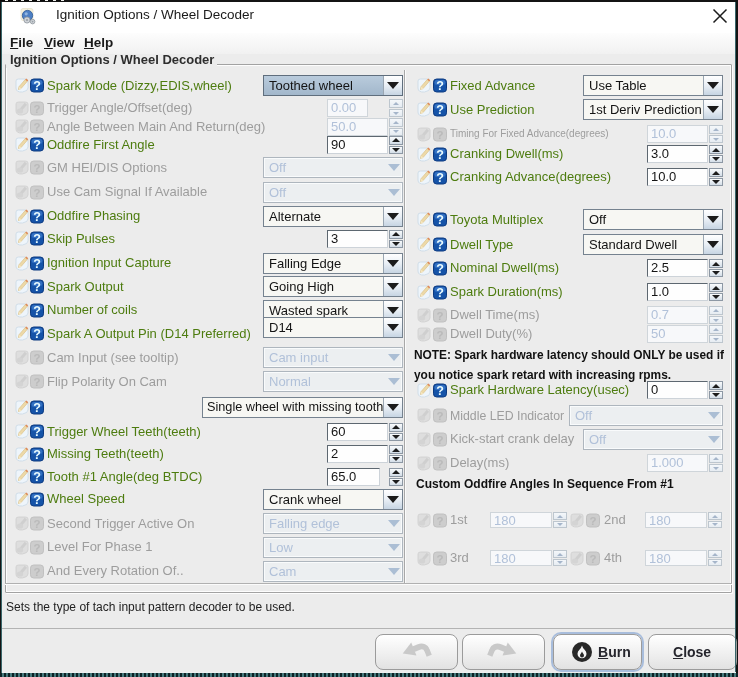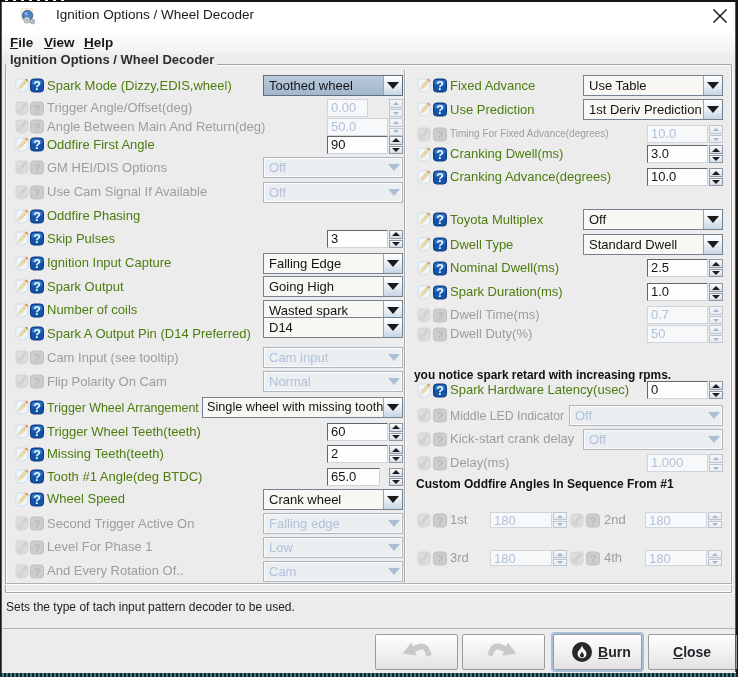--- a/index.html
+++ b/index.html
@@ -38,21 +38,21 @@
 .sp .ad i {position:absolute;left:50%;top:50%;margin:-2px 0 0 -4px;border-left:4px solid transparent;border-right:4px solid transparent;border-top:4px solid #1c1c1c}
 .sp.dis .fld {background:#f7f8fa;border-color:#cfd5da;color:#b1c1d9}
 .sp.dis .au,.sp.dis .ad {border-color:#bdc6ce;background:linear-gradient(#f4f7fa,#e6ecf2)}
 .sp.dis .au i {border-left-width:3px;border-right-width:3px;border-bottom-width:3.5px;margin:-1.5px 0 0 -3px;border-bottom-color:#a5b5ca}
 .sp.dis .ad i {border-left-width:3px;border-right-width:3px;border-top-width:3.5px;margin:-1.5px 0 0 -3px;border-top-color:#a5b5ca}
 
 #pbot {position:absolute;left:3px;top:529px;width:727px;height:2px;border-top:1px solid #b0b0b0;border-bottom:1px solid #fbfbfb}
 
 #status {position:absolute;left:4px;top:546px;font-size:12px;color:#222}
 #btnline {position:absolute;left:0;top:574px;width:733px;height:1px;background:#b3b3b3}
-.btn {position:absolute;top:580px;height:36px;border:1px solid #9b9b9b;background:linear-gradient(#ffffff,#eeeeee 60%,#e2e2e2);border-radius:2px}
+.btn {position:absolute;top:580px;height:36px;border:1px solid #9b9b9b;background:linear-gradient(#ffffff,#eeeeee 60%,#e2e2e2);border-radius:8px}
 .btn .tx {position:absolute;font-size:14px;font-weight:bold;color:#25252c;white-space:nowrap}
 #burn {box-shadow:0 0 0 2px #a8bddc}
 #footer {position:absolute;left:0;bottom:0;width:738px;height:4px;background:repeating-linear-gradient(90deg,#0d2326 0 2px,#47797c 2px 4px)}
 #footline {position:absolute;left:2px;bottom:4px;width:734px;height:1px;background:#eff0f0}
 #topdash {position:absolute;left:0;top:0;width:64px;height:1px;background:repeating-linear-gradient(90deg,#0a0a0a 0 5px,#efefec 5px 8px)}
 </style></head>
 <body>
 <div id="win">
 <div id="inner">
   <div id="titlebar">
@@ -201,20 +201,26 @@
 <path d="M10.2 1.6 l2 1.8 -6.2 7.2 -2.6 0.9 0.6 -2.8 z" fill="#edd9a8" stroke="#d8bd82" stroke-width="0.6"></path>
 <path d="M10.2 1.6 l2 1.8 1 -1.2 -1.9 -1.7 z" fill="#e08a56"></path>
 <path d="M4 8.7 l2.6 2 -2.6 0.8 z" fill="#f6e7c0"></path>
 </svg>
 <svg class="ic" style="left:29.5px;top:208.5px" width="14" height="15" viewBox="0 0 14 15">
 <rect x="0.5" y="1" width="13" height="13" rx="3.2" fill="#1553a8" stroke="#0c3a80" stroke-width="1"></rect>
 <rect x="1.6" y="2.1" width="10.8" height="5" rx="2.5" fill="#3a78c8" opacity="0.8"></rect>
 <text x="7" y="12" font-family="Liberation Sans" font-size="12.5" font-weight="bold" fill="#eafcff" text-anchor="middle">?</text>
 </svg>
 <div class="lb" style="left:47px;top:208.0px">Oddfire Phasing</div>
+<div class="cb" style="left:263px;top:205.5px;width:140px">
+            <span>Alternate</span>
+            <div class="cbtn">
+              <i class="tri"></i>
+            </div>
+          </div>
 <svg class="ic" style="left:15px;top:231.0px" width="14" height="15" viewBox="0 0 14 15">
 <path d="M1 3 q0 -2 2.5 -2 h7 q2.5 0 2.5 2 v7 q0 3 -5.5 4 q-6.5 0.5 -6.5 -4 z" fill="#eef5fb" stroke="#c9d8e4" stroke-width="0.8"></path>
 <path d="M10.2 1.6 l2 1.8 -6.2 7.2 -2.6 0.9 0.6 -2.8 z" fill="#edd9a8" stroke="#d8bd82" stroke-width="0.6"></path>
 <path d="M10.2 1.6 l2 1.8 1 -1.2 -1.9 -1.7 z" fill="#e08a56"></path>
 <path d="M4 8.7 l2.6 2 -2.6 0.8 z" fill="#f6e7c0"></path>
 </svg>
 <svg class="ic" style="left:29.5px;top:231.0px" width="14" height="15" viewBox="0 0 14 15">
 <rect x="0.5" y="1" width="13" height="13" rx="3.2" fill="#1553a8" stroke="#0c3a80" stroke-width="1"></rect>
 <rect x="1.6" y="2.1" width="10.8" height="5" rx="2.5" fill="#3a78c8" opacity="0.8"></rect>
 <text x="7" y="12" font-family="Liberation Sans" font-size="12.5" font-weight="bold" fill="#eafcff" text-anchor="middle">?</text>
@@ -339,21 +345,20 @@
 <path d="M1 3 q0 -2 2.5 -2 h7 q2.5 0 2.5 2 v7 q0 3 -5.5 4 q-6.5 0.5 -6.5 -4 z" fill="#eef5fb" stroke="#c9d8e4" stroke-width="0.8"></path>
 <path d="M10.2 1.6 l2 1.8 -6.2 7.2 -2.6 0.9 0.6 -2.8 z" fill="#edd9a8" stroke="#d8bd82" stroke-width="0.6"></path>
 <path d="M10.2 1.6 l2 1.8 1 -1.2 -1.9 -1.7 z" fill="#e08a56"></path>
 <path d="M4 8.7 l2.6 2 -2.6 0.8 z" fill="#f6e7c0"></path>
 </svg>
 <svg class="ic" style="left:29.5px;top:400.0px" width="14" height="15" viewBox="0 0 14 15">
 <rect x="0.5" y="1" width="13" height="13" rx="3.2" fill="#1553a8" stroke="#0c3a80" stroke-width="1"></rect>
 <rect x="1.6" y="2.1" width="10.8" height="5" rx="2.5" fill="#3a78c8" opacity="0.8"></rect>
 <text x="7" y="12" font-family="Liberation Sans" font-size="12.5" font-weight="bold" fill="#eafcff" text-anchor="middle">?</text>
 </svg>
-<div class="lb" style="left:47px;top:399.5px;font-size:12.4px">Trigger Wheel Arrangement</div>
 <div class="cb" style="left:202px;top:397px;width:201px">
             <span style="font-size:12.7px;left:4px">Single wheel with missing tooth</span>
             <div class="cbtn">
               <i class="tri"></i>
             </div>
           </div>
 <svg class="ic" style="left:15px;top:424.0px" width="14" height="15" viewBox="0 0 14 15">
 <path d="M1 3 q0 -2 2.5 -2 h7 q2.5 0 2.5 2 v7 q0 3 -5.5 4 q-6.5 0.5 -6.5 -4 z" fill="#eef5fb" stroke="#c9d8e4" stroke-width="0.8"></path>
 <path d="M10.2 1.6 l2 1.8 -6.2 7.2 -2.6 0.9 0.6 -2.8 z" fill="#edd9a8" stroke="#d8bd82" stroke-width="0.6"></path>
 <path d="M10.2 1.6 l2 1.8 1 -1.2 -1.9 -1.7 z" fill="#e08a56"></path>
@@ -868,20 +873,21 @@
             <div class="fld" style="width:62px;height:16px">180</div>
             <div class="ar" style="left:63px;width:14px;height:16px">
               <div class="au" style="height:8px">
                 <i></i>
               </div>
               <div class="ad" style="height:7px">
                 <i></i>
               </div>
             </div>
           </div>
+      <div class="lb b" style="left:414px;top:347px;font-weight:bold;font-size:11.9px">NOTE: Spark hardware latency should ONLY be used if</div>
       <div class="lb b" style="left:414px;top:367px;font-weight:bold;font-size:11.9px">you notice spark retard with increasing rpms.</div>
       <div class="lb b" style="left:416px;top:476px;font-weight:bold;font-size:12px">Custom Oddfire Angles In Sequence From #1</div>
     </div>
     <div id="pbot"></div>
     <div id="status">Sets the type of tach input pattern decoder to be used.</div>
     <div id="btnline"></div>
     <div class="btn" style="left:373px;width:83px">
       <svg style="position:absolute;left:26px;top:5px;transform:rotate(-22deg)" width="28" height="26" viewBox="0 0 28 26">
         <path d="M13 8.5 h6 a6.5 6.5 0 0 1 6.5 6.5 l0 5.5" fill="none" stroke="#c9c9c9" stroke-width="6"></path>
         <path d="M1.5 8.5 l12 -7 v14 z" fill="#c9c9c9"></path>

